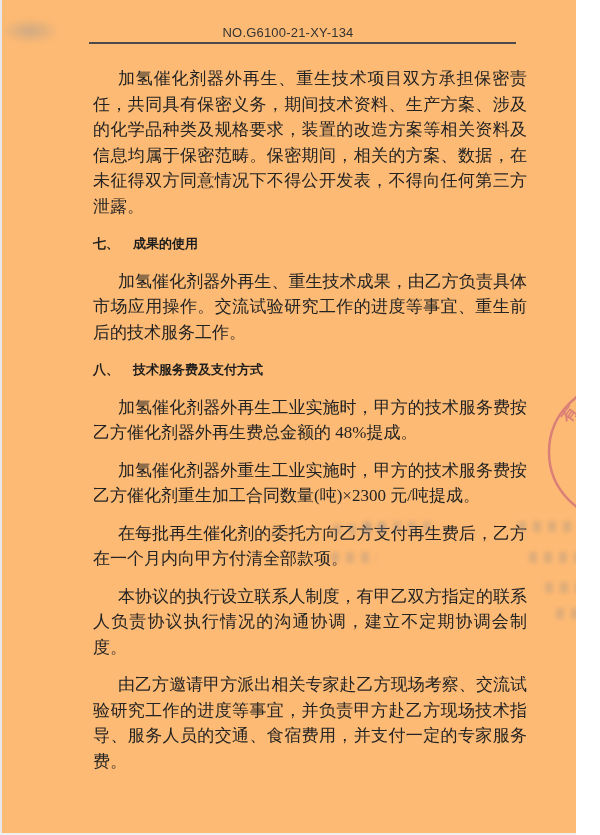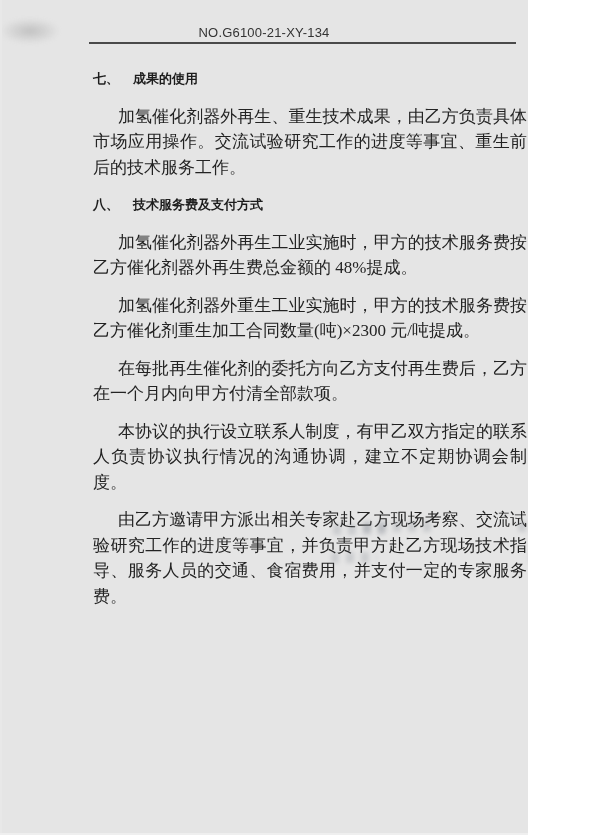--- a/index.html
+++ b/index.html
@@ -1,19 +1,19 @@
 <!DOCTYPE html>
 <html><head>
 <meta charset="utf-8">
 <style>
   html, body { margin:0; padding:0; background:#ffffff; }
   .page {
     position:relative;
-    width:528px; height:835px;
-    background:#e5e5e5;
+    width:576px; height:835px;
+    background:#fdba74;
     overflow:hidden;
     font-family:"Liberation Serif", serif;
     color:#262626;
   }
   
   .edge-left  { position:absolute; left:0; top:0; width:2px; height:100%; background:#e8e8e8; }
   .edge-bottom{ position:absolute; left:0; bottom:0; width:100%; height:2px; background:#efefef; }
 
   .doc-number {
     position:absolute; top:25px; left:0; right:0;
@@ -59,20 +59,21 @@
 
 <div class="page">
 
   <div class="blob" style="left:0px; top:18px; width:60px; height:26px;"></div>
 
   <div class="doc-number">NO.G6100-21-XY-134</div>
 
   <div class="header-rule"></div>
 
   <div class="content">
+      <p class="para">加氢催化剂器外再生、重生技术项目双方承担保密责任，共同具有保密义务，期间技术资料、生产方案、涉及的化学品种类及规格要求，装置的改造方案等相关资料及信息均属于保密范畴。保密期间，相关的方案、数据，在未征得双方同意情况下不得公开发表，不得向任何第三方泄露。</p>
       <h3 class="sec"><span class="sec-num">七、</span><span class="sec-title">成果的使用</span></h3>
       <p class="para">加氢催化剂器外再生、重生技术成果，由乙方负责具体市场应用操作。交流试验研究工作的进度等事宜、重生前后的技术服务工作。</p>
       <h3 class="sec"><span class="sec-num">八、</span><span class="sec-title">技术服务费及支付方式</span></h3>
       <p class="para">加氢催化剂器外再生工业实施时，甲方的技术服务费按乙方催化剂器外再生费总金额的 48%提成。</p>
       <p class="para">加氢催化剂器外重生工业实施时，甲方的技术服务费按乙方催化剂重生加工合同数量(吨)×2300 元/吨提成。</p>
       <p class="para">在每批再生催化剂的委托方向乙方支付再生费后，乙方在一个月内向甲方付清全部款项。</p>
       <p class="para">本协议的执行设立联系人制度，有甲乙双方指定的联系人负责协议执行情况的沟通协调，建立不定期协调会制度。</p>
       <p class="para">由乙方邀请甲方派出相关专家赴乙方现场考察、交流试验研究工作的进度等事宜，并负责甲方赴乙方现场技术指导、服务人员的交通、食宿费用，并支付一定的专家服务费。</p>
     </div>
 

